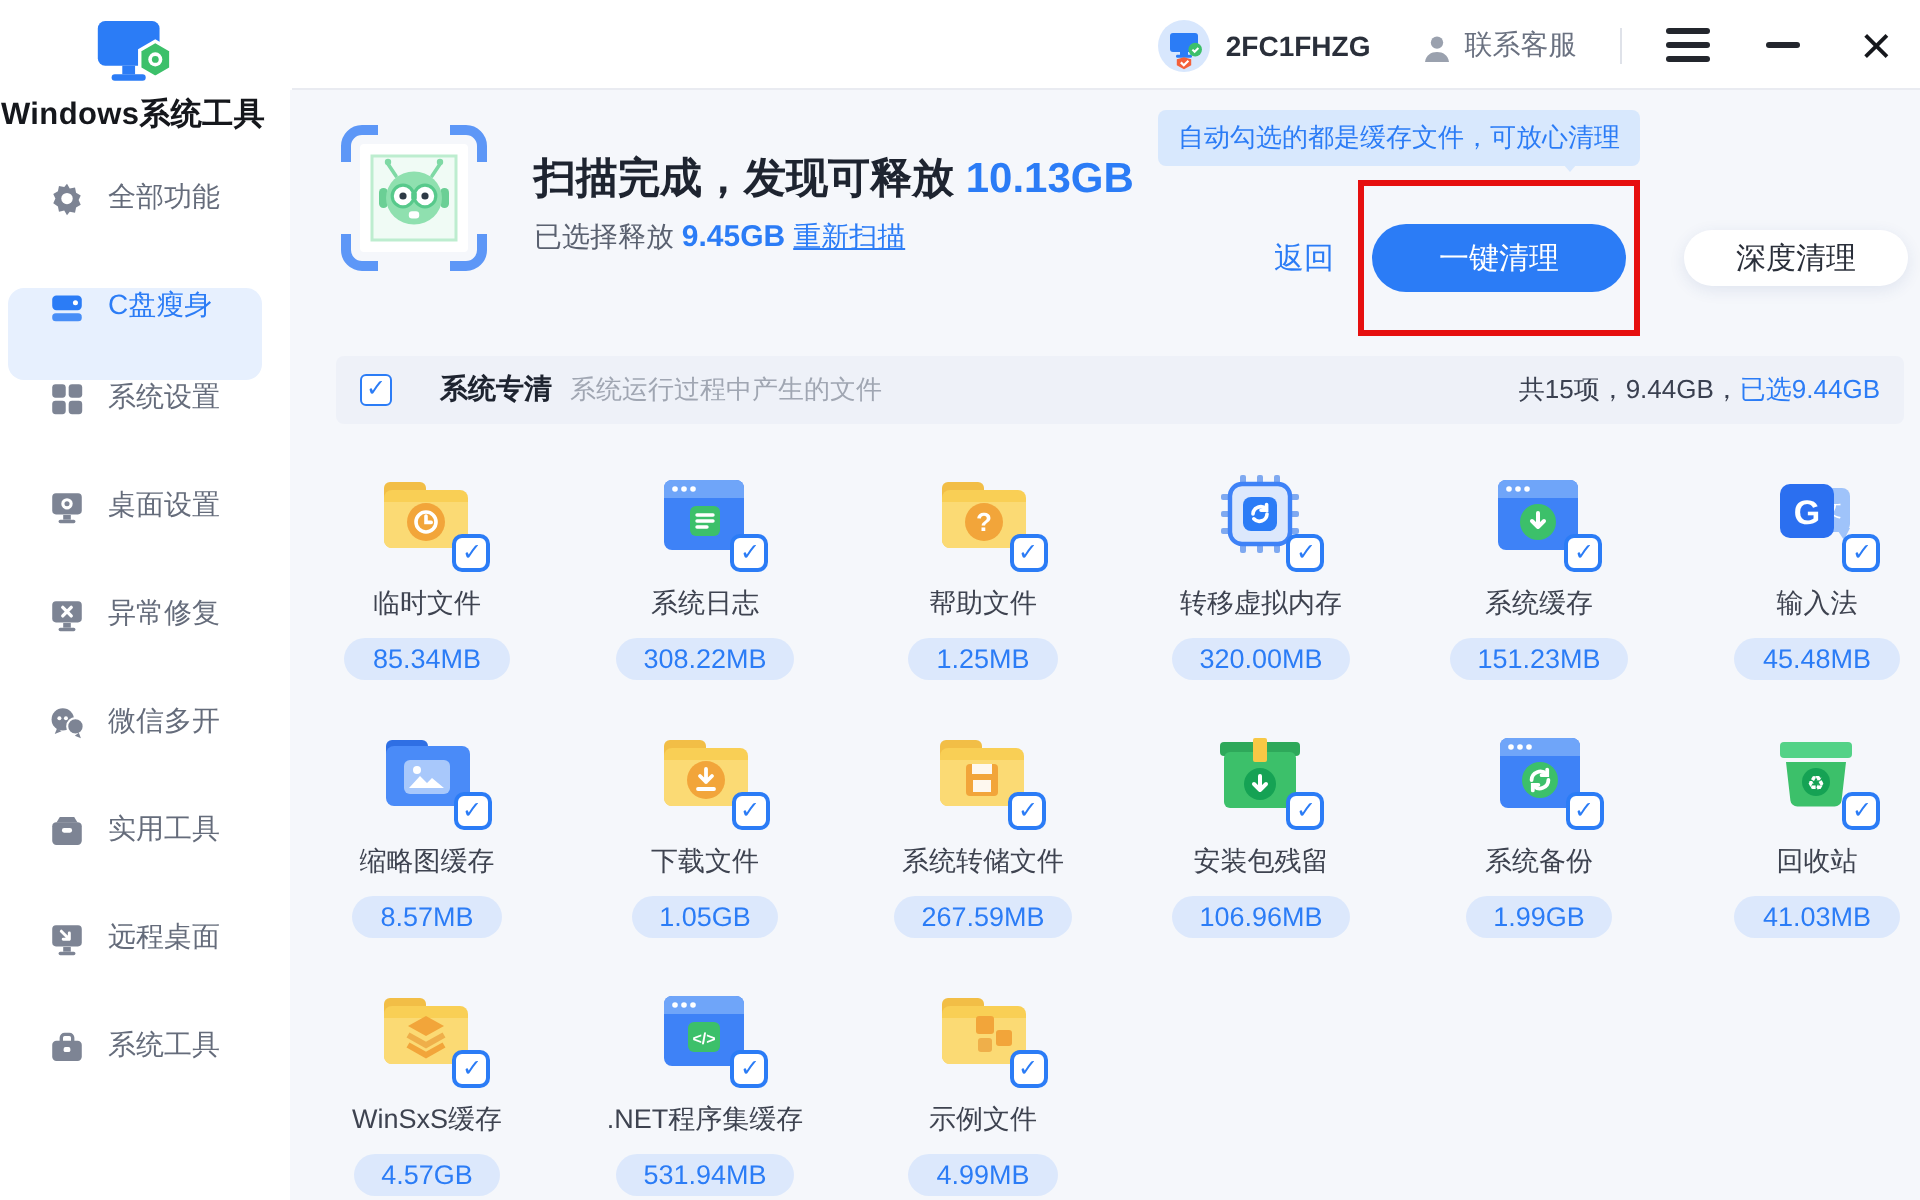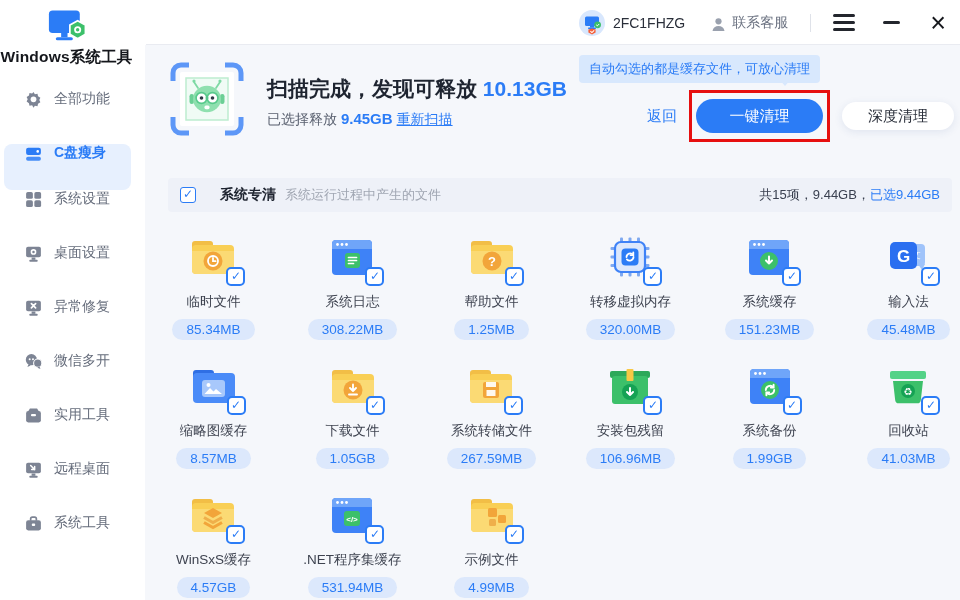--- a/index.html
+++ b/index.html
@@ -9,59 +9,59 @@
   *{box-sizing:border-box;margin:0;padding:0}
   html,body{width:960px;height:600px;overflow:hidden}
   body{font-family:"Liberation Sans","DejaVu Sans",sans-serif;position:relative;background:#fff;color:#23262d}
 
   
   #topbar{position:absolute;left:0;top:0;width:960px;height:45px;background:#fff;z-index:5;
           display:flex;align-items:center;justify-content:flex-end;padding-right:14px}
   #topbar::after{content:"";position:absolute;left:146px;right:0;bottom:0;height:1px;background:#e9ebf1}
   .tb-user{display:flex;align-items:center;cursor:pointer}
   .tb-user svg{display:block}
-  .tb-uid{font-size:14px;color:#2a2f3a;margin:0 0 0 8px;font-weight:400}
+  .tb-uid{font-size:14px;color:#2a2f3a;margin:0 0 0 8px;font-weight:700}
   .tb-contact{display:flex;align-items:flex-end;margin-left:26px;cursor:pointer;color:#6a7180;font-size:14px}
   .tb-contact .person{margin-right:6px}
   .tb-sep{width:1px;height:18px;background:#dfe2e9;margin:0 22px}
   .ham{display:flex;flex-direction:column;gap:4.5px;width:22px;cursor:pointer;margin-right:28px}
   .ham span{display:block;height:2.6px;background:#23262d;border-radius:2px}
   .winmin{width:17px;height:2.6px;background:#23262d;border-radius:2px;cursor:pointer;margin-right:30px}
   .winclose{font-size:27px;line-height:20px;color:#15171c;cursor:pointer;font-weight:400}
 
   
   #sidebar{position:absolute;left:0;top:0;width:145px;height:600px;background:#fff;z-index:6;padding-top:8px}
   .brand{text-align:center;padding-right:12px}
   .brand svg{display:block;margin:2px auto 4px}
   .brand-title{font-size:15.5px;font-weight:bold;color:#15171c;letter-spacing:.2px}
   #nav{margin-top:22px;list-style:none}
   .nav-item{height:54px;display:flex;align-items:flex-start;padding-left:24px;cursor:pointer;color:#656c7b;font-size:14px}
   .nav-item .nico{width:19px;height:19px;margin-right:11px;color:#7d8494;flex:0 0 auto}
   .nav-item .nico svg{width:100%;height:100%;display:block}
-  .nav-item.active{background:#E7F0FE;color:var(--accent);margin:0 14px 0 4px;padding-left:20px;border-radius:8px;height:46px;font-weight:bold}
+  .nav-item.active{background:#E7F0FE;color:var(--accent);margin:0 14px 0 4px;padding-left:20px;border-radius:8px;height:46px;font-weight:normal}
   .nav-item.active .nico{color:var(--accent)}
 
   
   #main{position:absolute;left:145px;top:45px;right:0;bottom:0;background:var(--main_bg)}
 
   .robot{position:absolute;left:24px;top:16px}
   .scan-title{position:absolute;left:122px;top:30px;font-size:21px;font-weight:bold;color:#1e2430}
   .scan-title .big{color:var(--accent)}
   .scan-sub{position:absolute;left:122px;top:65px;font-size:14px;color:#5a6170}
   .scan-sub b{color:var(--accent);font-size:15px}
   .rescan{color:var(--accent);text-decoration:underline;cursor:pointer;margin-left:4px}
 
   .tooltip{position:absolute;top:10px;right:140px;background:var(--tooltip_bg);color:var(--accent);
            font-size:13px;padding:5px 10px;border-radius:4px;white-space:nowrap}
   .caret{position:absolute;top:33px;right:168px;width:0;height:0;
          border-left:7px solid transparent;border-right:7px solid transparent;border-top:8px solid var(--tooltip_bg)}
 
   .actions{position:absolute;top:45px;right:6px;display:flex;align-items:center}
   .back-link{color:var(--accent);font-size:15px;cursor:pointer;margin-right:12px}
-  .redbox{border:3px solid var(--annotation_red);padding:6px 4px;margin-right:12px}
+  .redbox{border:3px solid var(--annotation_red);padding:19px 4px;margin-right:22px}
   .btn-clean{width:127px;height:34px;border:none;border-radius:17px;background:var(--accent);
              color:#fff;font-size:15px;cursor:pointer;font-family:inherit}
   .btn-deep{width:112px;height:28px;border:none;border-radius:20px;background:#fff;color:#2a2f3a;
             font-size:15px;cursor:pointer;box-shadow:0 2px 8px rgba(40,70,140,.10);font-family:inherit}
 
   .section-bar{position:absolute;left:23px;right:8px;top:133px;height:34px;background:var(--section_bar_bg);
                border-radius:4px;display:flex;align-items:center;padding:0 12px}
   .cbox{width:16px;height:16px;background:#fff;border:1.6px solid var(--accent);border-radius:3px;
         color:var(--accent);font-size:12px;line-height:13px;text-align:center;font-weight:bold;cursor:pointer}
   .sec-title{font-size:14px;font-weight:bold;color:#1e2430;margin-left:24px}

